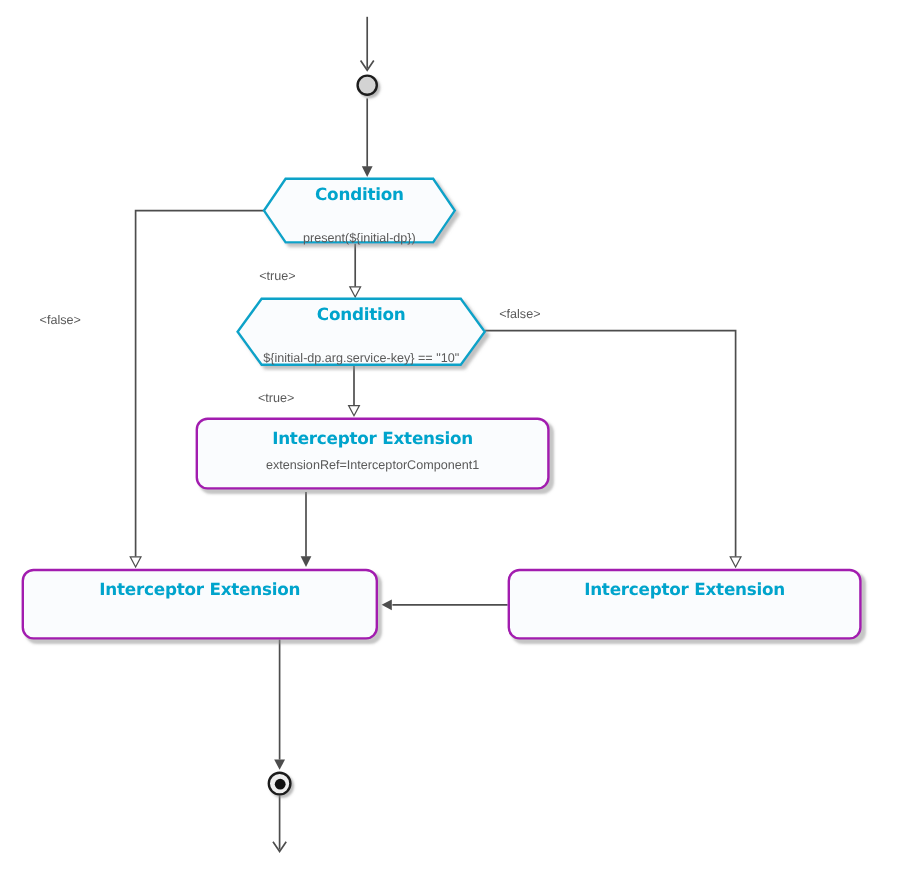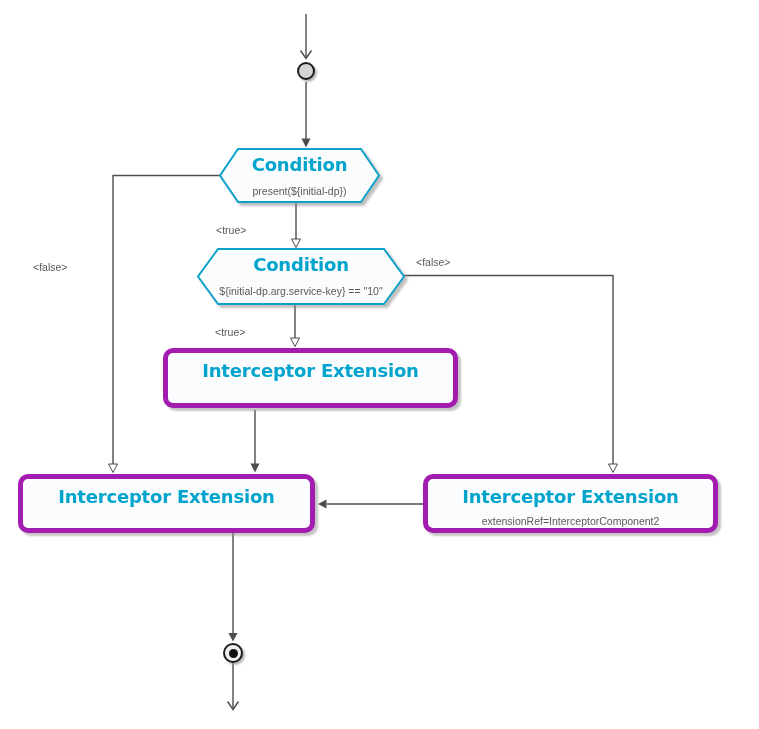--- a/index.html
+++ b/index.html
@@ -14,44 +14,44 @@
     background: #ffffff;
     overflow: hidden;
   }
   .canvas svg.wires {
     position: absolute;
     left: 0; top: 0;
   }
   .node-box {
     position: absolute;
     box-sizing: border-box;
-    border: 5px solid #a21caf;
+    border: 2px solid #a21caf;
     border-radius: 10px;
     background: #fafcfe;
     box-shadow: 3px 3px 2px rgba(140,140,140,0.5);
     text-align: center;
   }
   .hex-text {
     position: absolute;
     text-align: center;
     pointer-events: none;
   }
   .node-title {
     font-family: "DejaVu Sans", "Liberation Sans", sans-serif;
     font-weight: bold;
-    font-size: 18px;
+    font-size: 14px;
     color: #00a4cc;
     letter-spacing: -0.2px;
     line-height: 1;
   }
   .node-sub {
     font-size: 10.5px;
     color: #5a5a5a;
     line-height: 1;
-    margin-top: 12px;
+    margin-top: 24px;
   }
   .node-box .node-title { margin-top: 9px; }
   .node-box .node-sub   { margin-top: 10px; }
   .edge-label {
     position: absolute;
     font-size: 10.5px;
     color: #5a5a5a;
     text-align: left;
     width: 80px;
     line-height: 1;
@@ -155,29 +155,29 @@
     <div class="node-sub">present(${initial-dp})</div>
   </div>
 
   <div class="hex-text" style="left:198px; top:256px; width:206px;">
     <div class="node-title">Condition</div>
     <div class="node-sub">${initial-dp.arg.service-key} == "10"</div>
   </div>
 
   <div class="node-box" style="left:163px; top:348px; width:295px; height:60px;">
     <div class="node-title">Interceptor Extension</div>
+    <div class="node-sub">extensionRef=InterceptorComponent1</div>
   </div>
 
   <div class="node-box" style="left:18px; top:474px; width:297px; height:59px;">
     <div class="node-title">Interceptor Extension</div>
   </div>
 
   <div class="node-box" style="left:423px; top:474px; width:295px; height:59px;">
     <div class="node-title">Interceptor Extension</div>
-    <div class="node-sub">extensionRef=InterceptorComponent2</div>
   </div>
 
   <div class="end-node">
     <div class="dot"></div>
   </div>
 
   <div class="edge-label" style="left:216px; top:225px;">&lt;true&gt;</div>
   <div class="edge-label" style="left:215px; top:327px;">&lt;true&gt;</div>
   <div class="edge-label" style="left:33px; top:262px;">&lt;false&gt;</div>
   <div class="edge-label" style="left:416px; top:257px;">&lt;false&gt;</div>

